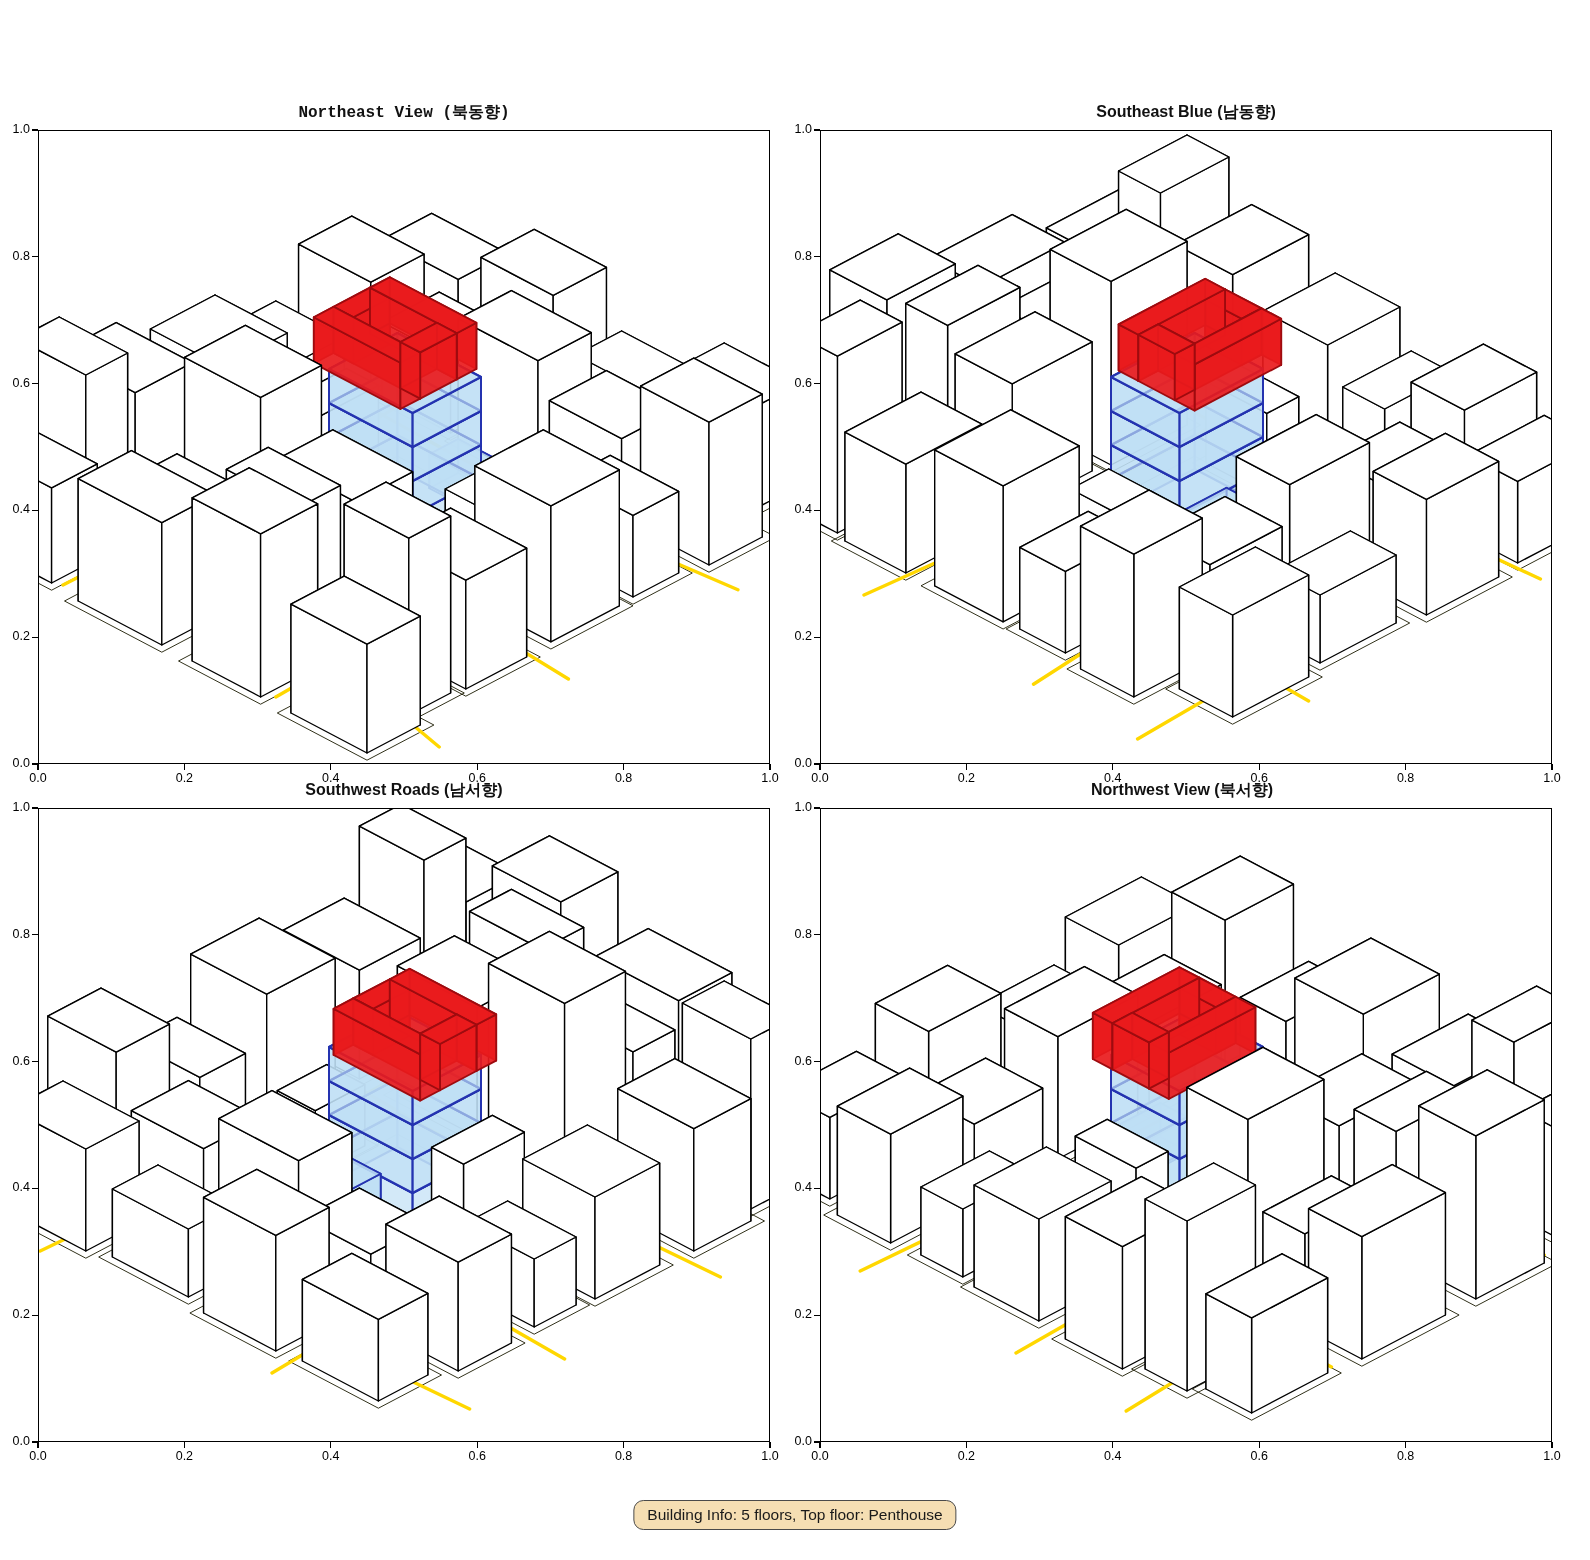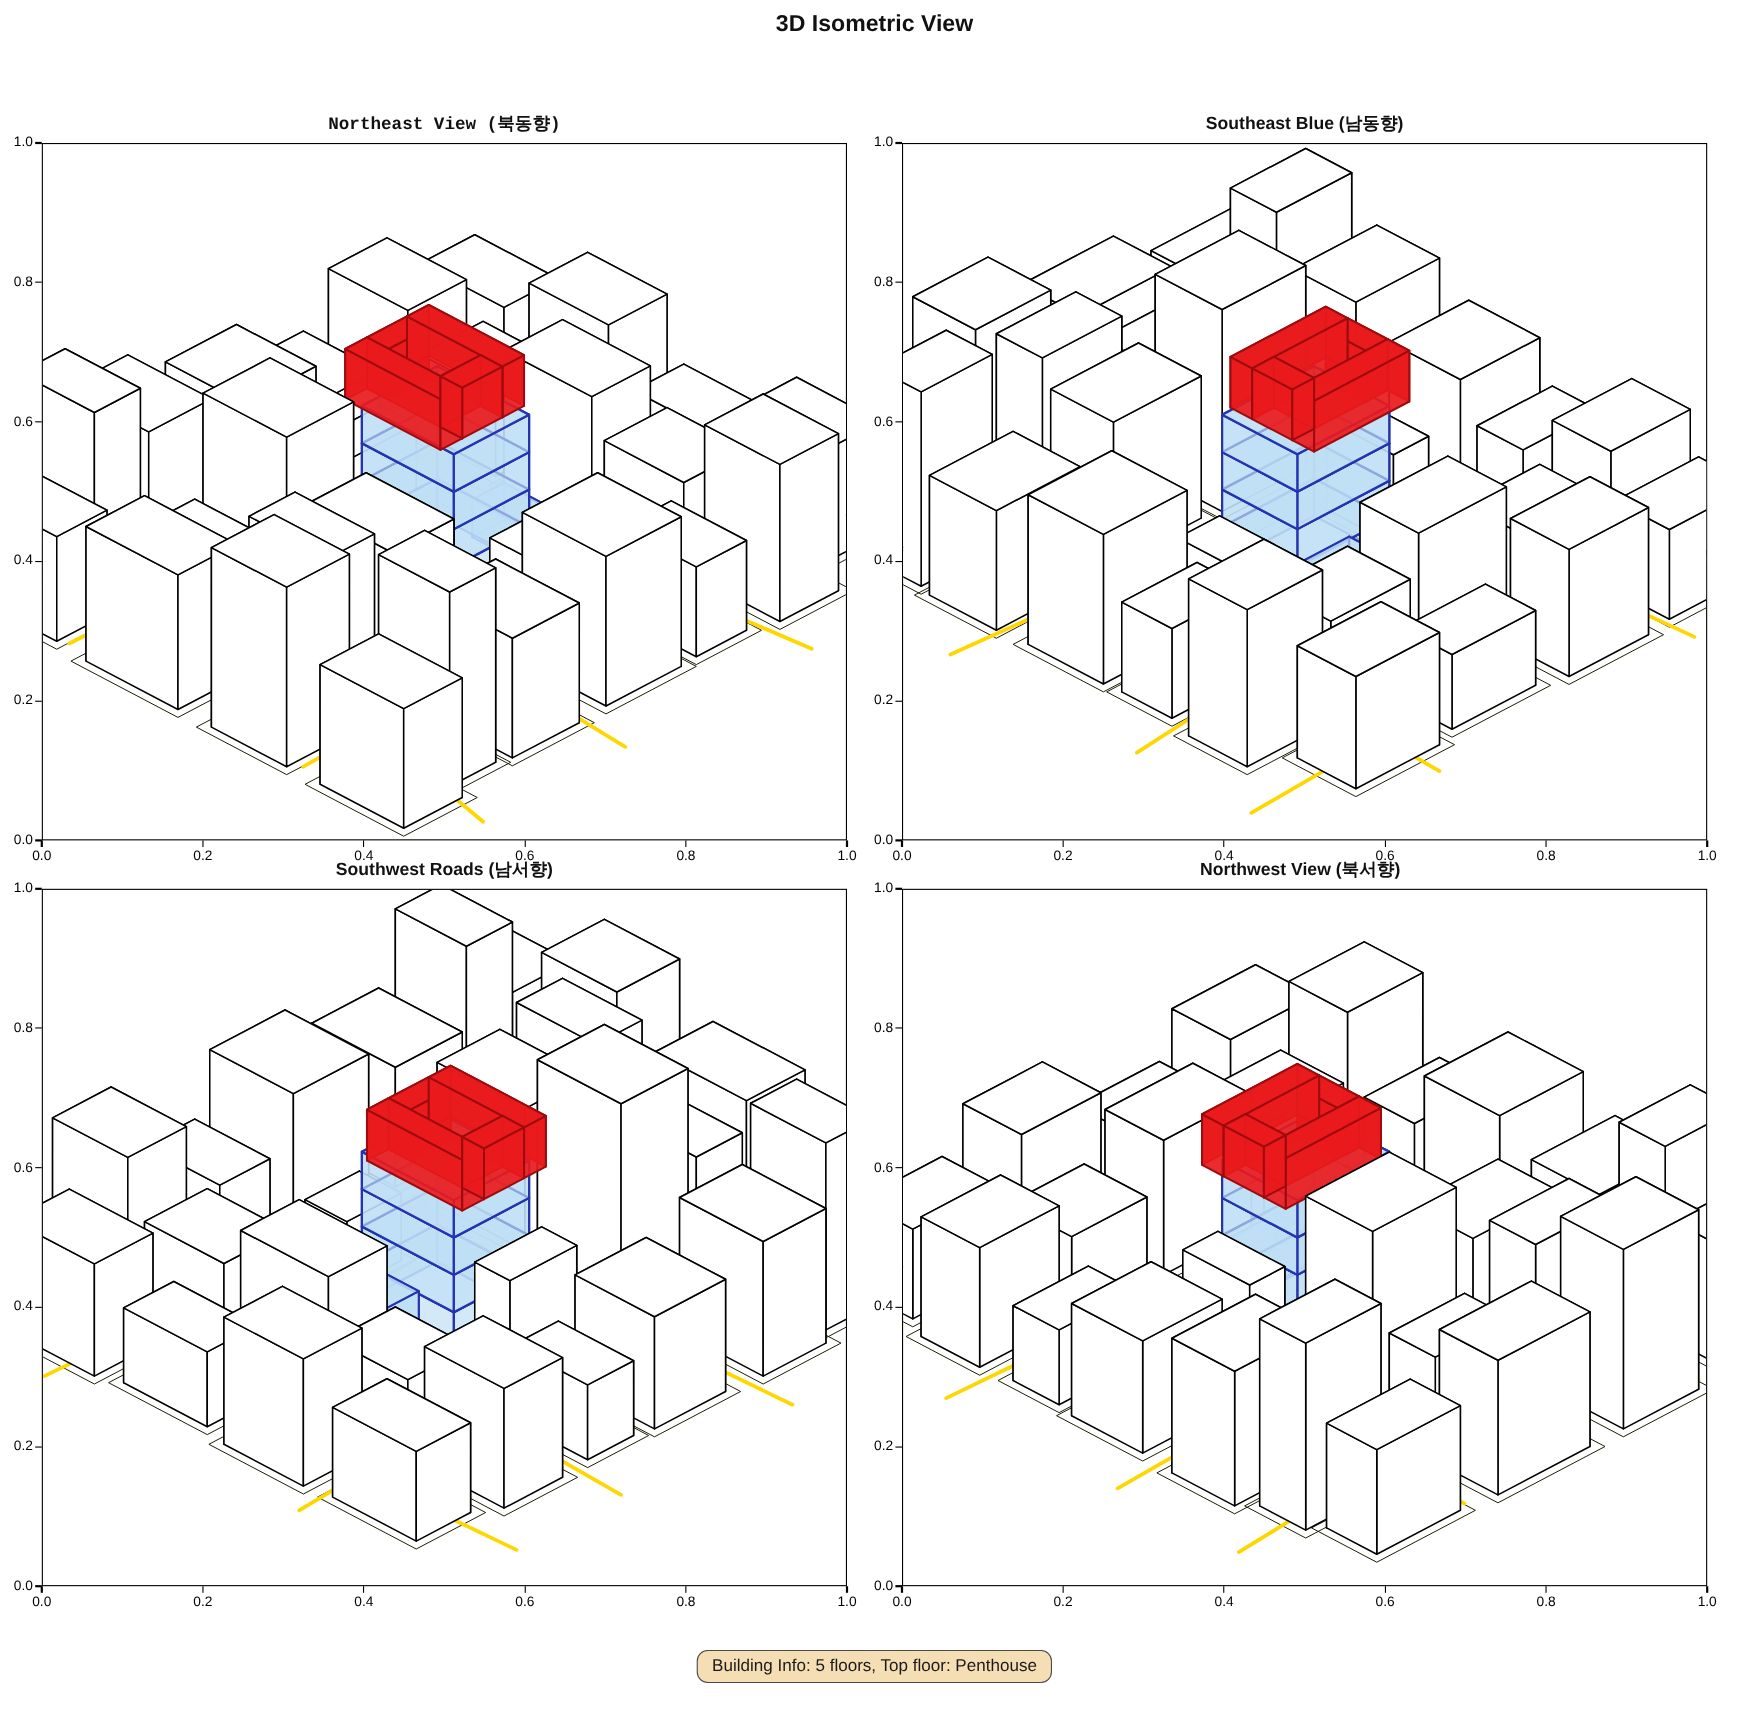--- a/index.html
+++ b/index.html
@@ -38,21 +38,20 @@
   .badge {
     position: absolute; top: 1500px; left: 50%; transform: translateX(-50%);
     background: #F5DEB3; border: 1.6px solid #4a4a4a; border-radius: 10px;
     padding: 5px 13px; font-size: 15.5px; color: #1a1a1a; white-space: nowrap;
   }
 </style>
 </head>
 <body>
 
 <div class="fig-title">
-  <div>3D Isometric View</div>
 </div>
 
 <div class="sub-title t0">Northeast View (북동향)</div>
 <div class="sub-title t1">Southeast Blue (남동향)</div>
 <div class="sub-title t2">Southwest Roads (남서향)</div>
 <div class="sub-title t3">Northwest View (북서향)</div>
 
 <div class="plot p0">
     <svg id="svg-0" width="732" height="634">
       <polygon points="92.4,434.8 189.7,486.0 122.8,521.2 25.5,470.0" fill="none" stroke="#1a1a00" stroke-width="0.9" stroke-linejoin="round"></polygon>

